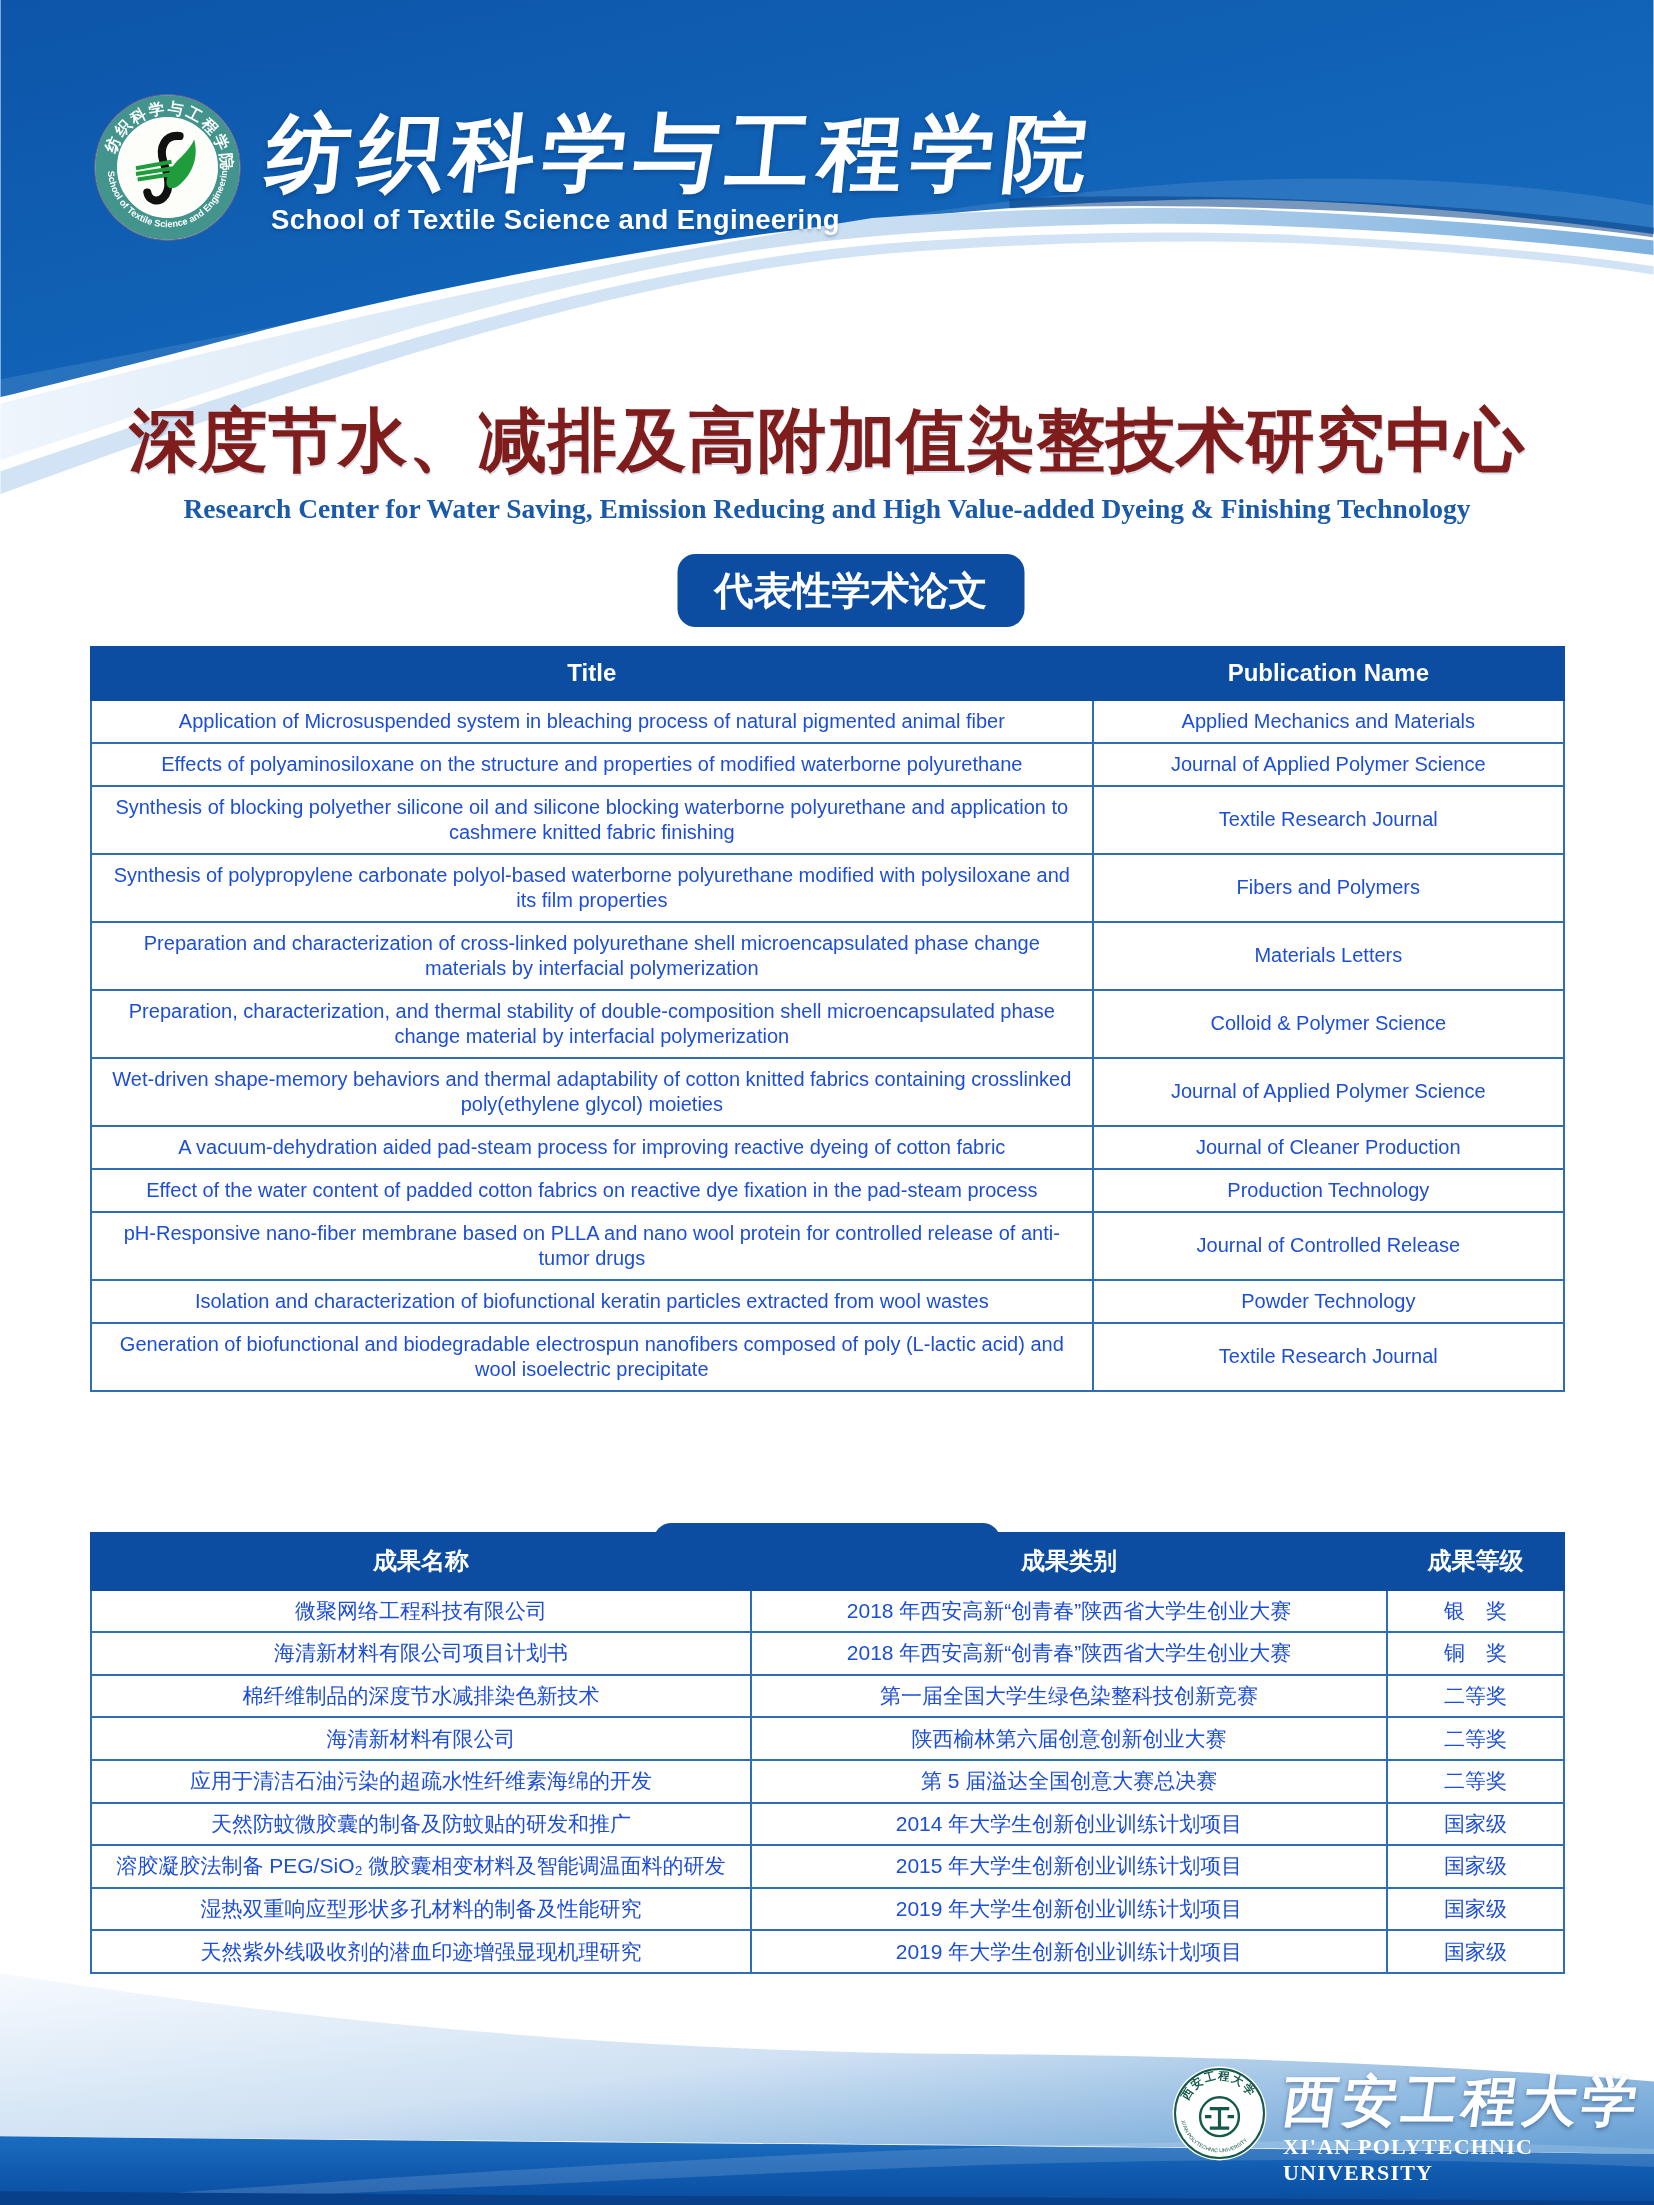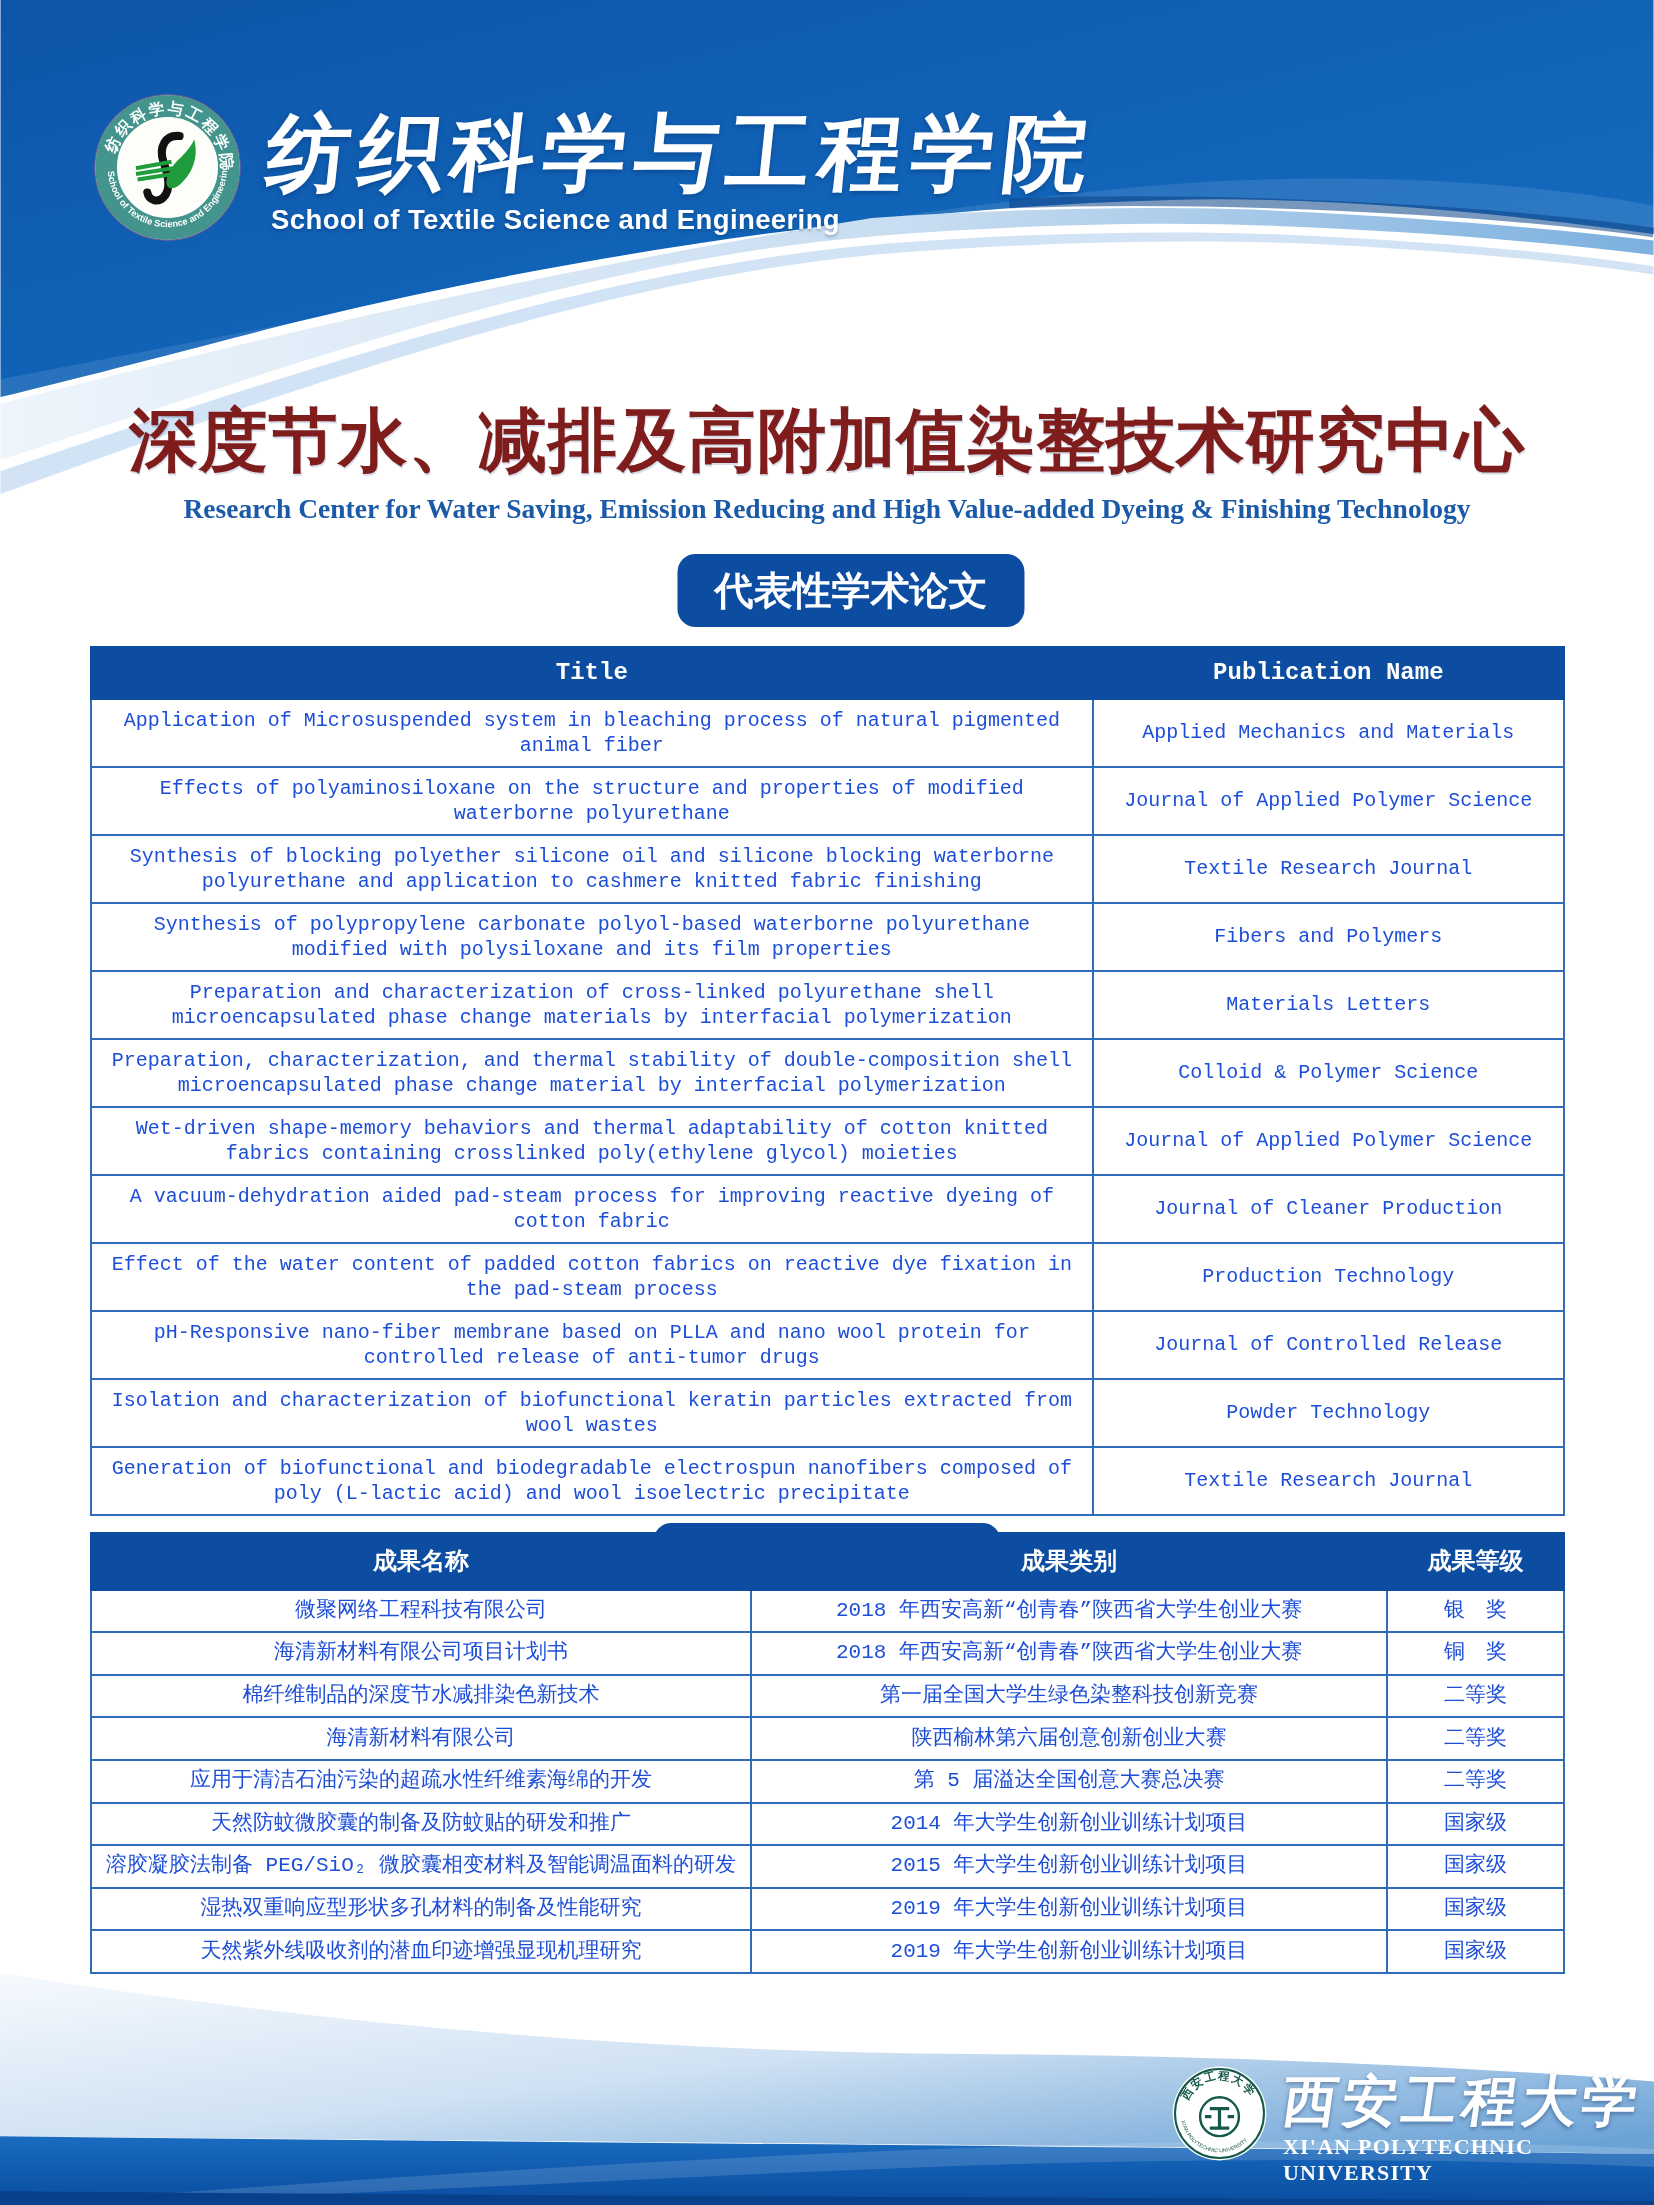--- a/index.html
+++ b/index.html
@@ -24,21 +24,21 @@
             font-family:"Liberation Serif", serif;font-size:27.5px;font-weight:bold;color:#1a5aa8;}
 
   .badge{position:absolute;left:50%;transform:translateX(-50%);
          background:#0c4da2;color:#ffffff;font-weight:bold;font-size:39px;
          padding:9.7px 37px;border-radius:18px;white-space:nowrap;}
   .badge1{top:554px;margin-left:24px;}
   .badge2{top:1511px;margin-top:12px;}
 
   
   table{position:absolute;left:90px;width:1475px;border-collapse:collapse;table-layout:fixed;
-        background:#ffffff;font-family:Liberation Mono, monospace;}
+        background:#ffffff;}
   .t1{top:646px;}
   .t2{top:1532px;padding-left:24px;}
   th{background:#0c4da2;color:#ffffff;font-size:24px;font-weight:bold;
      padding:11.3px 8px;border:2.4px solid #0c4da2;}
   td{border:2.4px solid #2f6eb6;color:#1d4ed8;text-align:center;vertical-align:middle;}
   .t1 td{font-size:20px;line-height:25px;padding:8px 16px;}
   .t2 td{font-size:21px;line-height:26px;padding:7.3px 13px;}
   table{border:2.4px solid #2f6eb6;}
 
   

